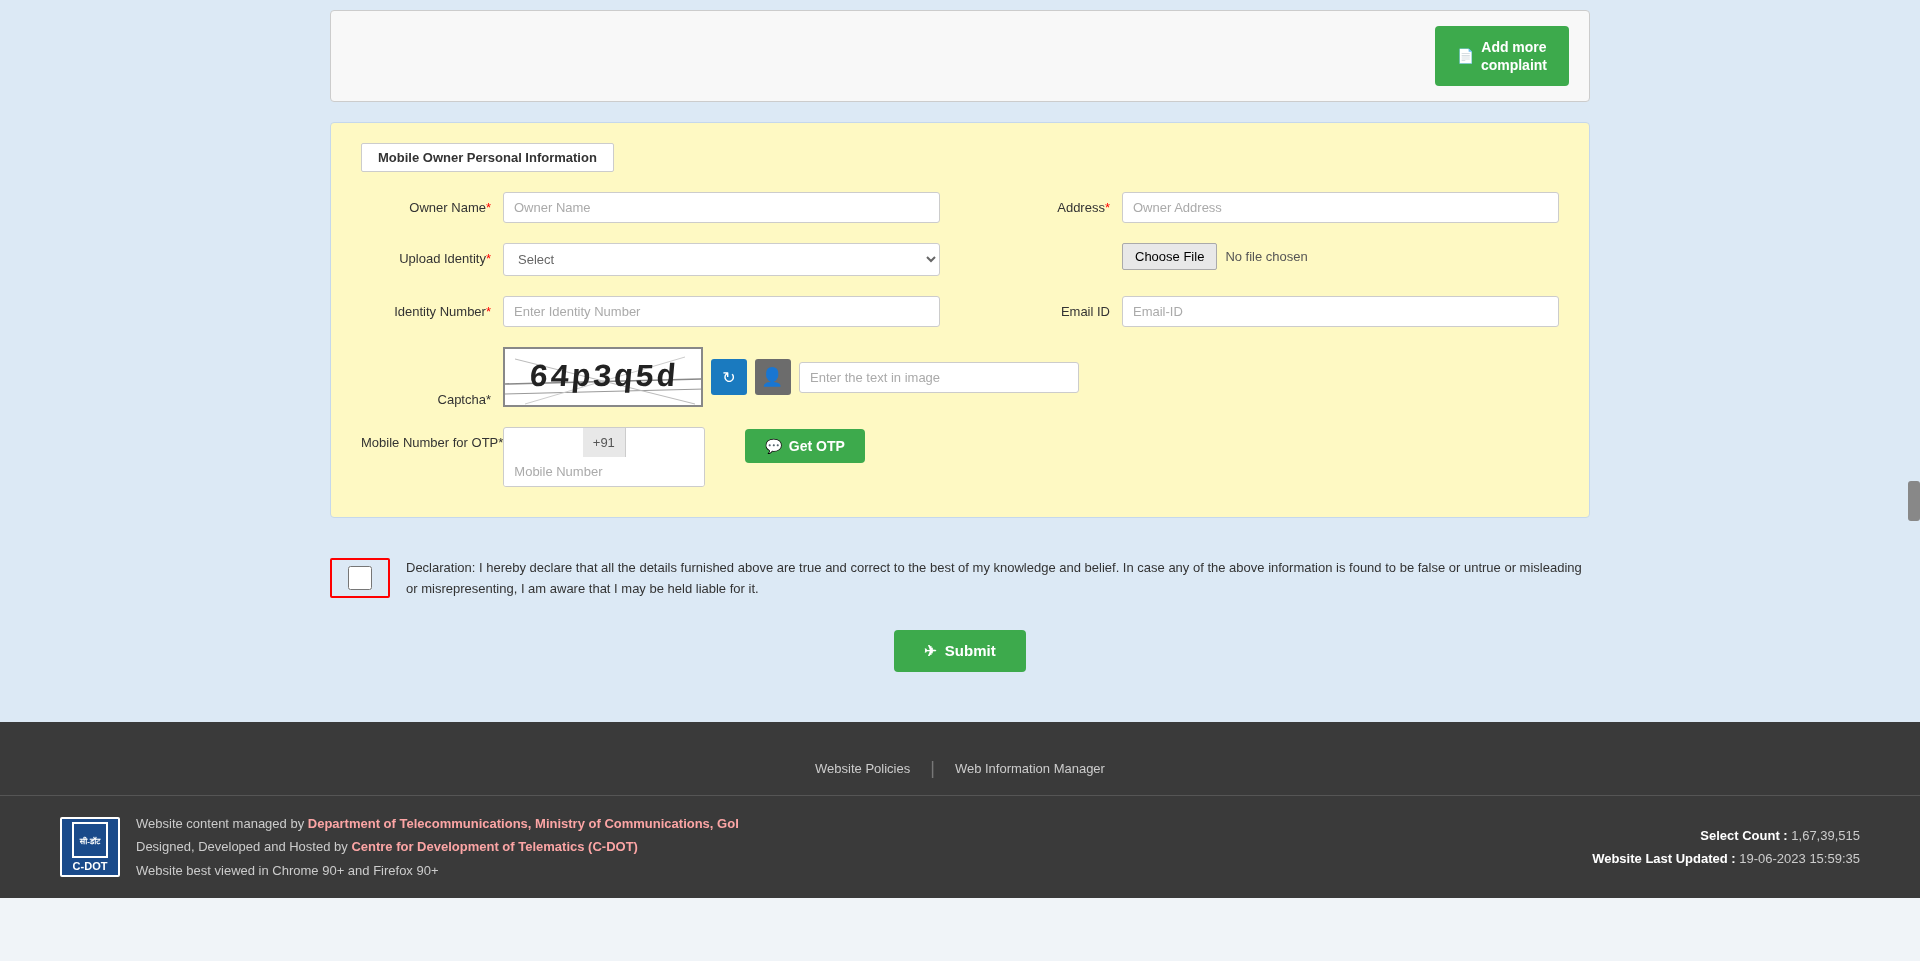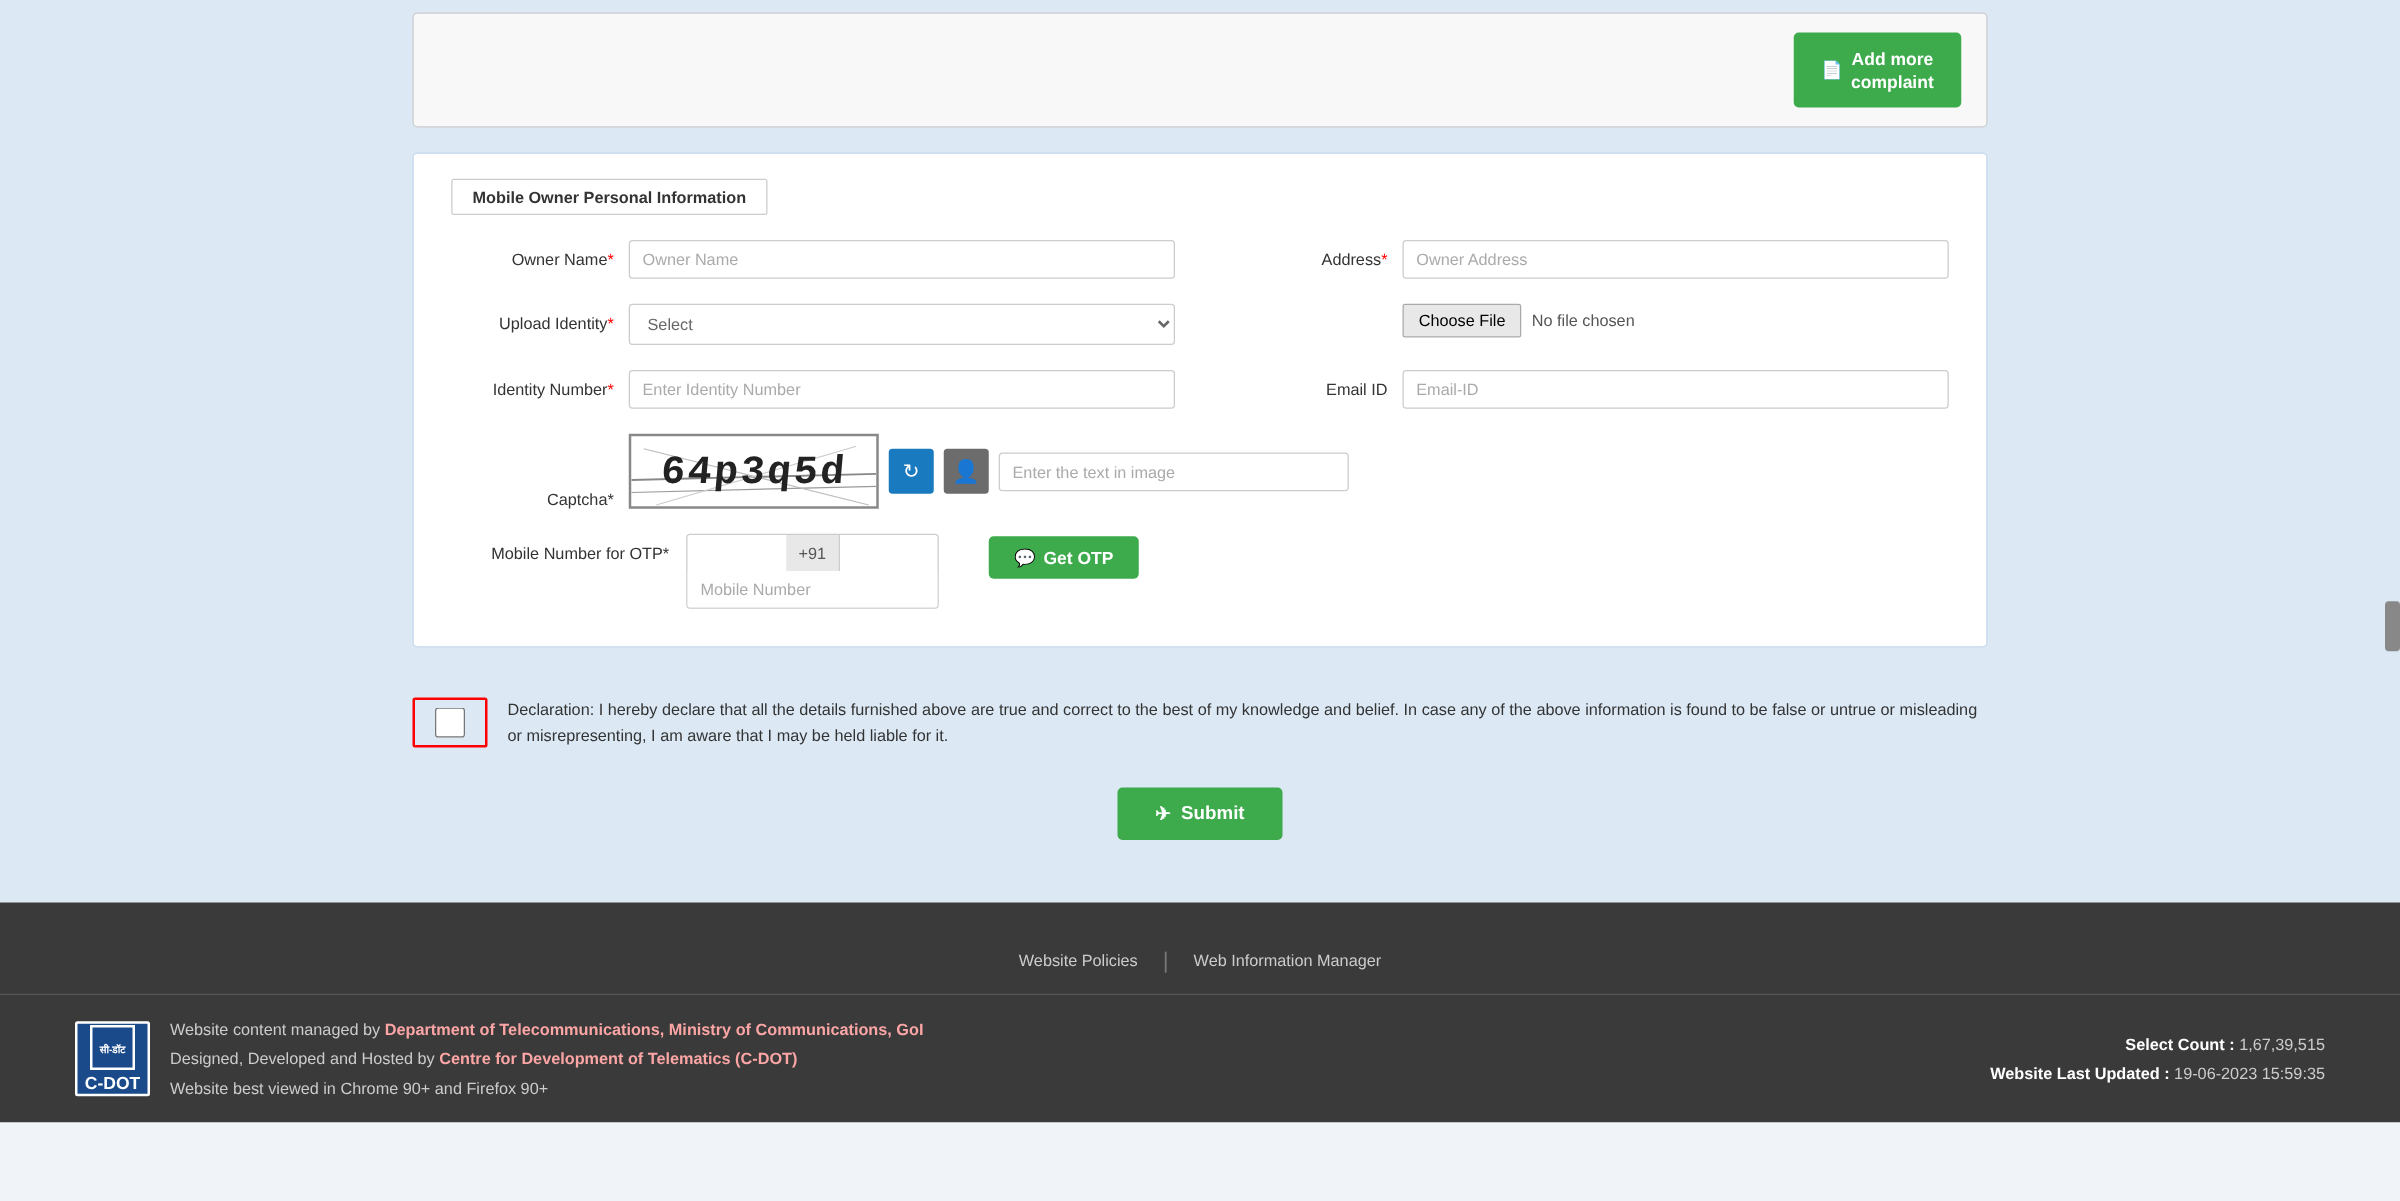--- a/index.html
+++ b/index.html
@@ -36,21 +36,21 @@
       cursor: pointer;
       display: flex;
       align-items: center;
       gap: 6px;
       font-weight: bold;
       text-align: center;
       line-height: 1.3;
     }
 
     .form-section {
-      background: #ffffff;
+      background: #fef9c3;
       border: 1px solid #c5d8ec;
       border-radius: 4px;
       padding: 20px 30px 30px 30px;
     }
 
     .section-tab {
       display: inline-block;
       border: 1px solid #ccc;
       background: white;
       padding: 6px 16px;
@@ -215,22 +215,21 @@
 
     .mobile-otp-row {
       display: flex;
       align-items: flex-start;
       gap: 40px;
     }
 
     .mobile-group {
       display: flex;
       align-items: flex-start;
-      gap: 14px;
-      margin-left: 32px;
+      gap: 0;
     }
 
     .mobile-label {
       min-width: 130px;
       font-size: 13px;
       color: #333;
       padding-top: 8px;
       text-align: right;
     }
 
@@ -560,21 +559,21 @@
     <a href="#" class="footer-link">Website Policies</a>
     <span class="footer-divider">|</span>
     <a href="#" class="footer-link">Web Information Manager</a>
   </div>
   <div class="footer-bottom">
     <div class="footer-logo-area">
       <div class="footer-logo">
         <div style="width:36px;height:36px;border:2px solid white;display:flex;align-items:center;justify-content:center;">
           <span style="font-size:8px;font-weight:bold;color:white;">सी-डॉट</span>
         </div>
-        <span style="font-size:14px;margin-top:2px;">C-DOT</span>
+        <span style="font-size:11px;margin-top:2px;">C-DOT</span>
       </div>
       <div class="footer-text">
         <div>
           <span>Website content managed by </span><strong>Department of Telecommunications, Ministry of Communications, GoI</strong>
         </div>
         <div>
           <span>Designed, Developed and Hosted by </span><strong>Centre for Development of Telematics (C-DOT)</strong>
         </div>
         <div>Website best viewed in Chrome 90+ and Firefox 90+</div>
       </div>

